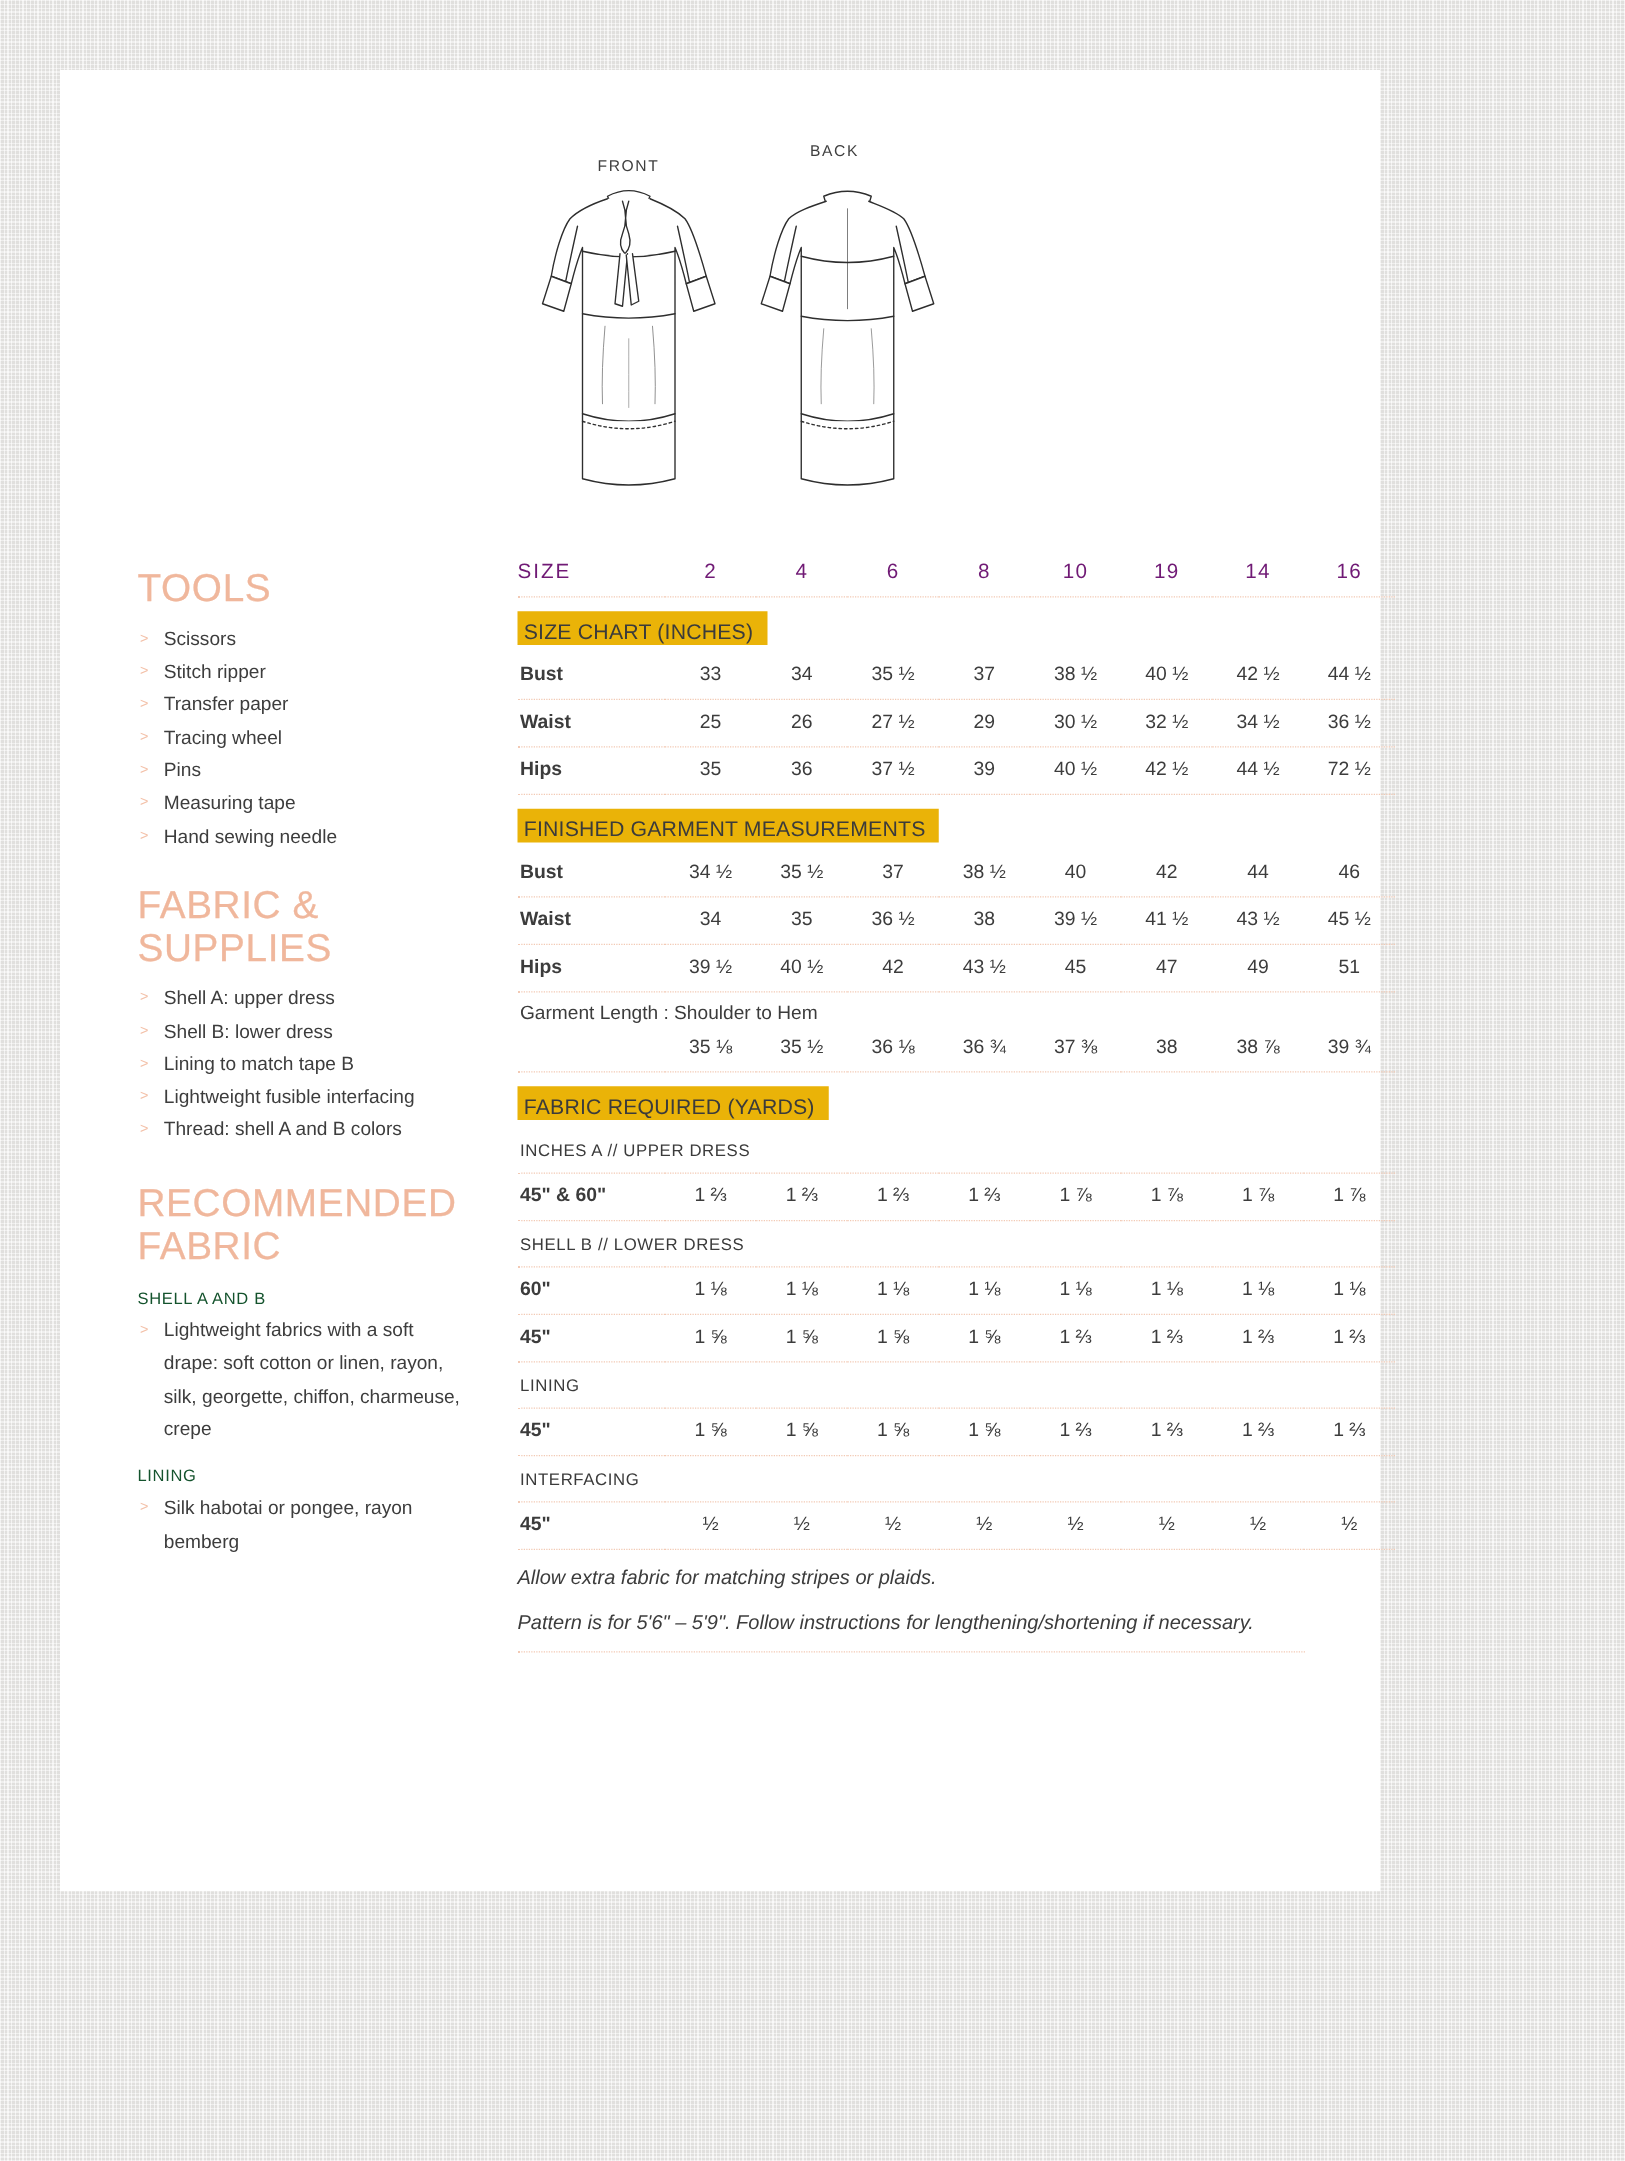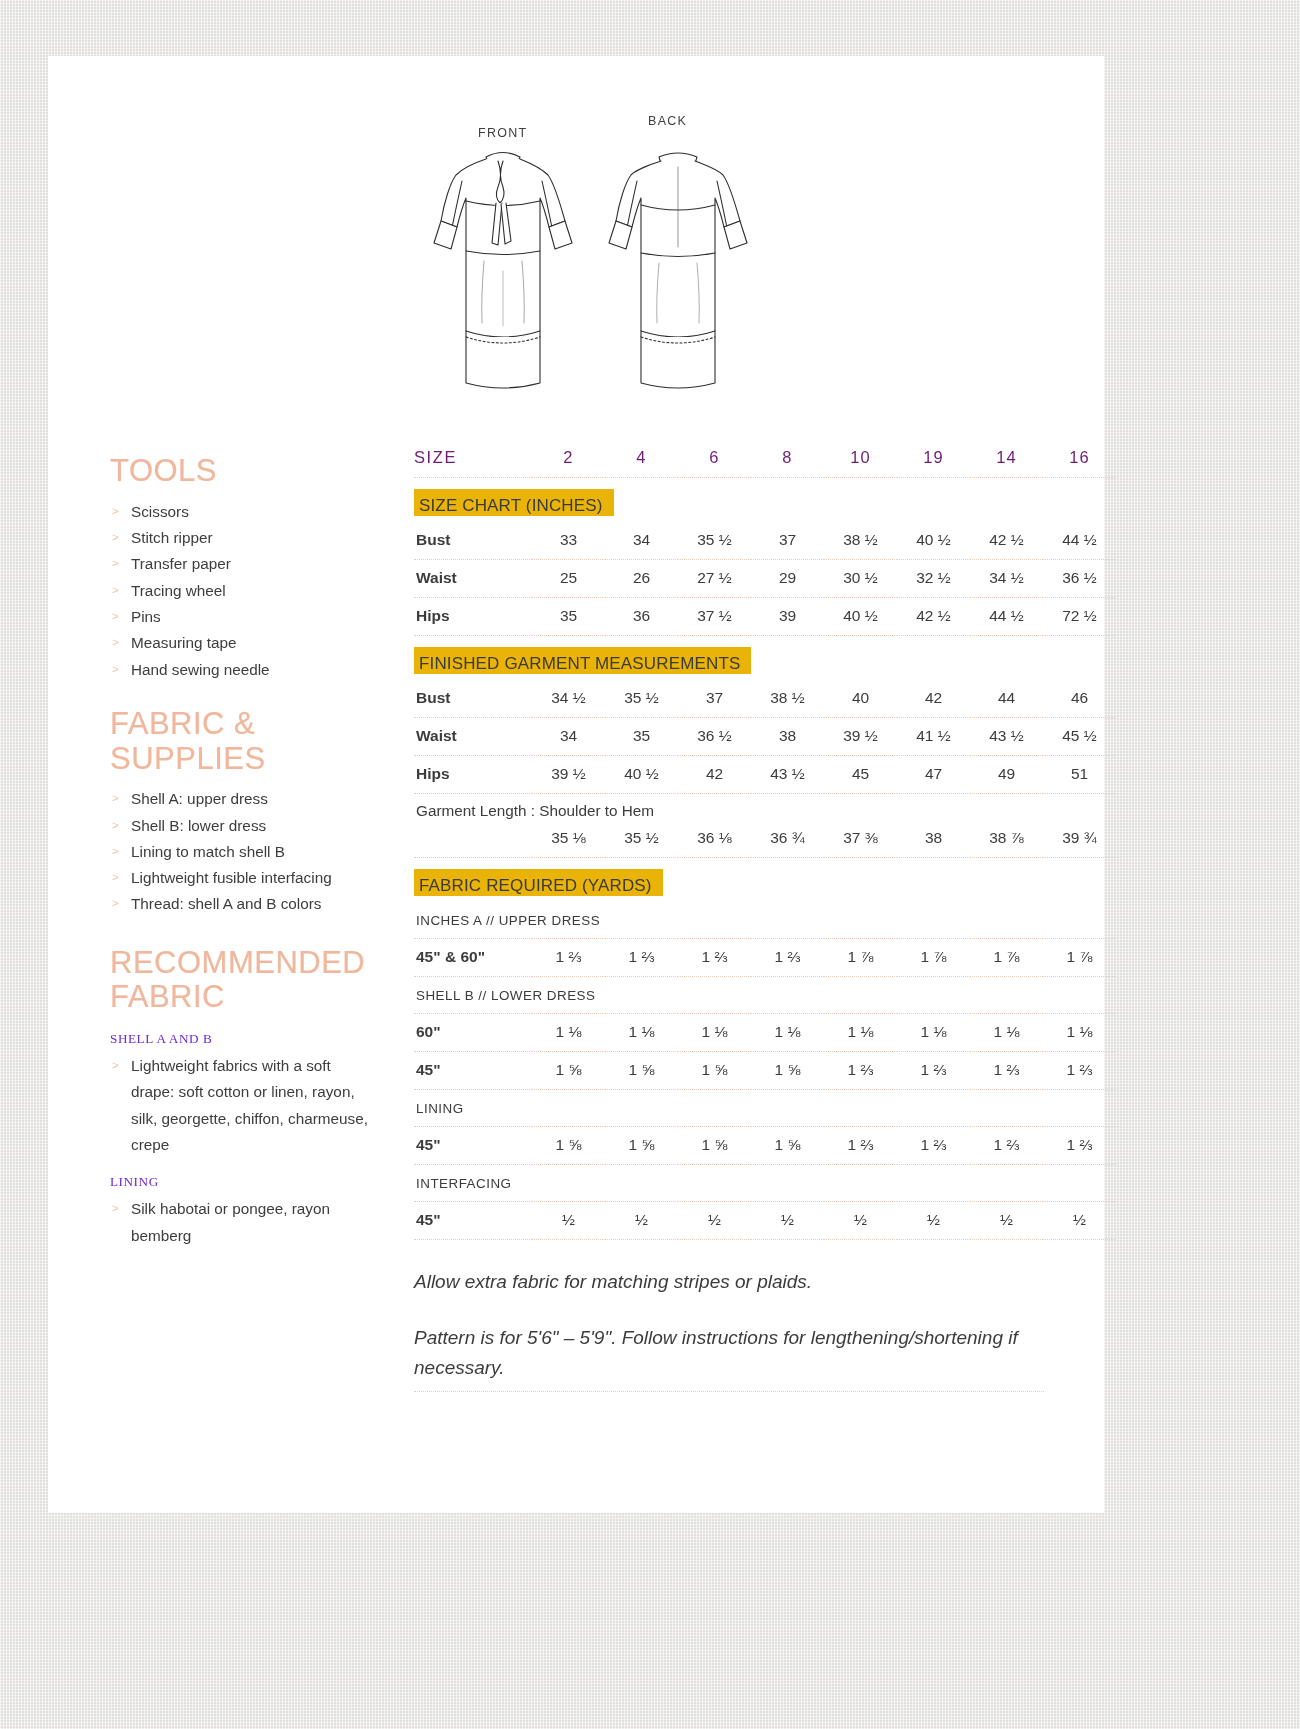--- a/index.html
+++ b/index.html
@@ -92,23 +92,22 @@
     position: absolute;
     left: 2px;
     top: 0;
     color: #f3c0a8;
     font-size: 11.5px;
     line-height: 2.2;
   }
   .sub-head {
     font-size: 13.2px;
     letter-spacing: 0.55px;
-    color: #6d28d9;
+    color: #14532d;
     margin: 16px 0 6px 0;
-    font-family: Liberation Serif, serif;
   }
 
   
   .rightcol {
     position: absolute;
     left: 366px;
     top: 392px;
     width: 630px;
   }
   table.chart {
@@ -175,24 +174,24 @@
   }
   tr.spanrow td {
     font-size: 15.3px;
     color: #3c3c3c;
     font-weight: 300;
     padding: 8px 0 0 2px;
     text-align: left;
   }
   .footnote {
     font-style: italic;
-    font-size: 19px;
+    font-size: 16px;
     color: #3c3c3c;
     line-height: 1.55;
-    margin-top: 27px;
+    margin-top: 11px;
     font-weight: 300;
   }
   .footnote-rule {
     border-bottom: 1.6px dotted #f2c9b4;
     margin-top: 9px;
   }
 </style>
 </head>
 <body>
 
@@ -263,21 +262,21 @@
       <li>Tracing wheel</li>
       <li>Pins</li>
       <li>Measuring tape</li>
       <li>Hand sewing needle</li>
     </ul>
 
     <h2 class="section-title fabsup-title">FABRIC &amp; SUPPLIES</h2>
     <ul class="bullets">
       <li>Shell A: upper dress</li>
       <li>Shell B: lower dress</li>
-      <li>Lining to match shell B</li>
+      <li>Lining to match tape B</li>
       <li>Lightweight fusible interfacing</li>
       <li>Thread: shell A and B colors</li>
     </ul>
 
     <h2 class="section-title recfab-title">RECOMMENDED FABRIC</h2>
 
     <div class="sub-head">SHELL A AND B</div>
     <ul class="bullets">
       <li>Lightweight fabrics with a soft drape: soft cotton or linen, rayon, silk, georgette, chiffon, charmeuse, crepe</li>
     </ul>

